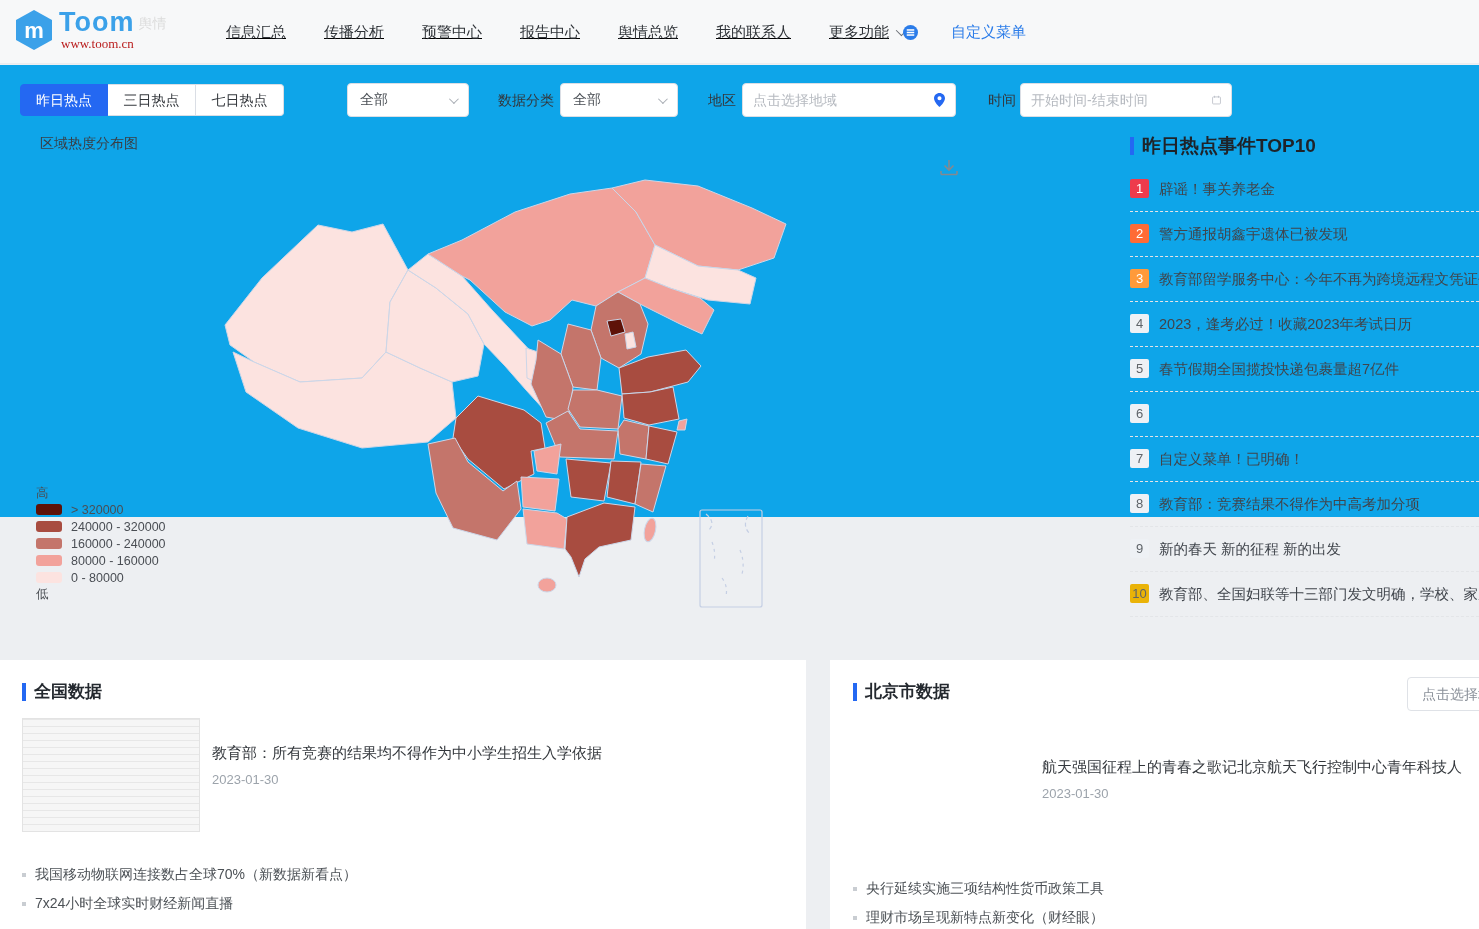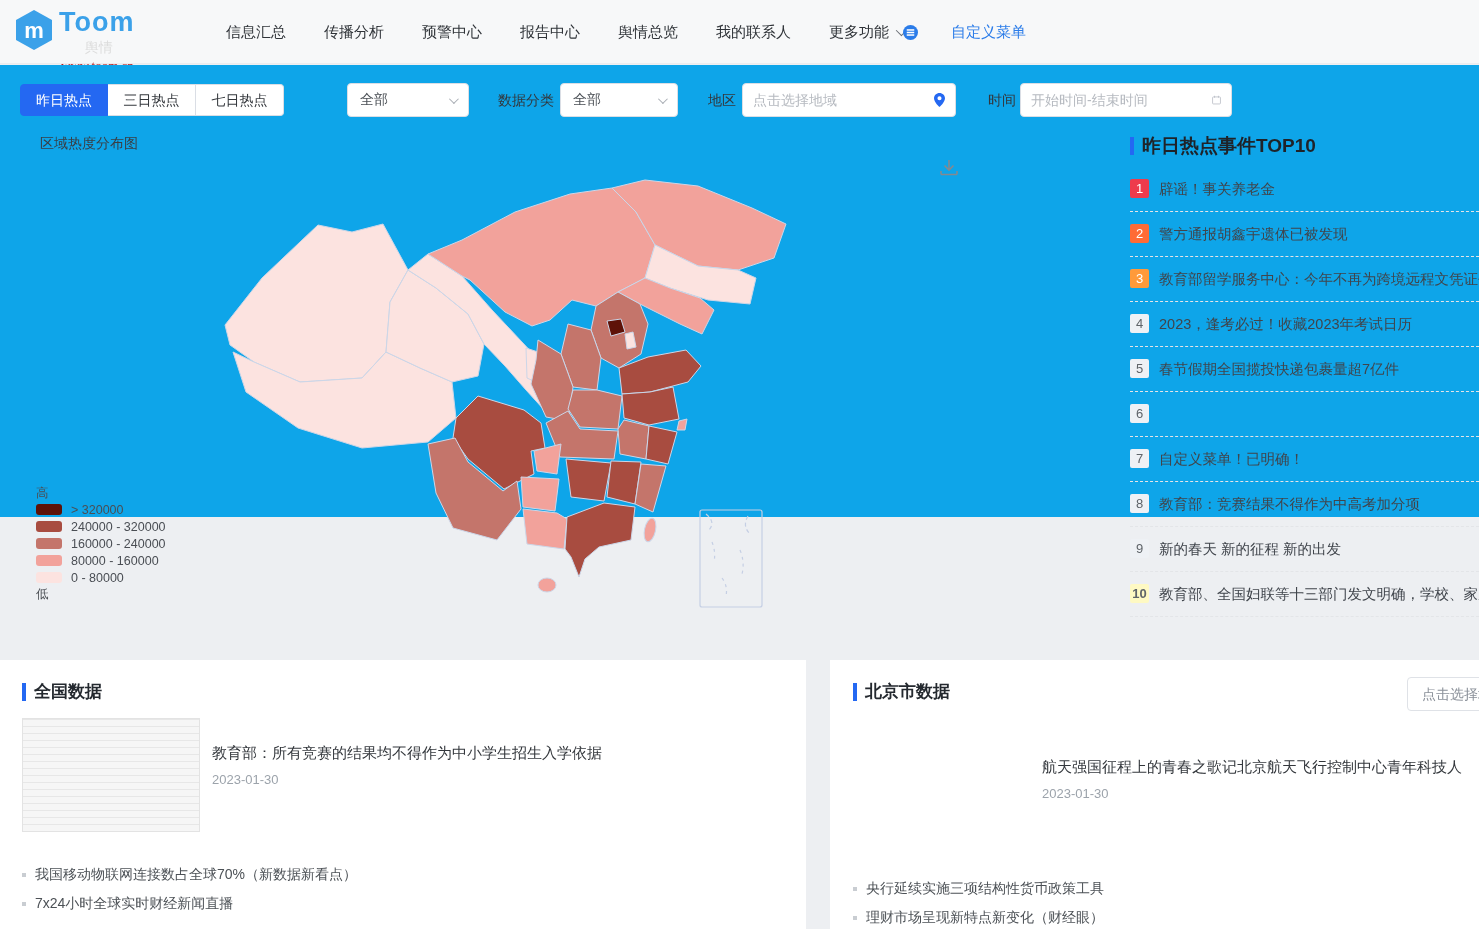--- a/index.html
+++ b/index.html
@@ -6,25 +6,25 @@
   html,body { width:1479px; height:929px; overflow:hidden; background:#edeff2;
     font-family:"Liberation Sans","DejaVu Sans",sans-serif; }
   .page { position:relative; width:1479px; height:929px; }
 
   
   .header { position:absolute; left:0; top:0; width:1479px; height:64px;
     background:#f7f8f9; border-bottom:1px solid #ececee; }
   .logo { position:absolute; left:14px; top:9px; display:flex; align-items:flex-start; }
   .logo-hex { width:40px; height:42px; }
   .logo-textcol { margin-left:5px; }
-  .logo-brandline { display:flex; align-items:center;flex-direction:column; }
+  .logo-brandline { display:flex; align-items:center; }
   .logo-brand { color:#3ba1e9; font-size:27px; font-weight:bold; letter-spacing:1px; line-height:26px; }
   .logo-suffix { color:#dcdcdc; font-size:14px; margin-left:4px; margin-top:4px; }
   .logo-url { color:#b91c1c; font-size:13px; font-family:"Liberation Serif",serif; margin-top:1px; margin-left:2px; }
-  .nav { position:absolute; left:226px; top:0; height:64px; display:flex; align-items:center; }
+  .nav { position:absolute; left:226px; top:0; height:64px; display:flex; align-items:center;text-decoration:underline; }
   .nav-item { font-size:15px; color:#2f3338; margin-right:38px; cursor:pointer; white-space:nowrap; display:flex; align-items:center; }
   .chev { display:inline-block; width:8px; height:8px; border-right:1.5px solid #6a6f76;
     border-bottom:1.5px solid #6a6f76; transform:rotate(45deg) translateY(-2px); margin-left:7px; }
   .custom-menu { position:absolute; left:903px; top:0; height:64px; display:flex; align-items:center;
     color:#2b7ce9; font-size:15px; cursor:pointer;gap:29px; }
   .cm-icon { width:15px; height:15px; margin-right:4px; }
 
   
   .main-panel { position:absolute; left:0; top:65px; width:1479px; height:452px; background:#0ea5e9; }
 
@@ -298,21 +298,21 @@
         </li>
       <li class="hot-item">
           <span class="rank" style="background: rgb(238, 241, 245); color: rgb(95, 100, 105);">8</span>
           <span class="hot-title">教育部：竞赛结果不得作为中高考加分项</span>
         </li>
       <li class="hot-item">
           <span class="rank" style="background: rgb(238, 241, 245); color: rgb(95, 100, 105);">9</span>
           <span class="hot-title">新的春天 新的征程 新的出发</span>
         </li>
       <li class="hot-item">
-          <span class="rank" style="background: #fef9c3; color: rgb(95, 100, 105); font-weight: bold;">10</span>
+          <span class="rank" style="background: #eab308; color: rgb(95, 100, 105);">10</span>
           <span class="hot-title">教育部、全国妇联等十三部门发文明确，学校、家庭、社</span>
         </li>
     </ul>
   </div>
 
   <div class="card card-national">
     <div class="panel-title">
       <span class="title-bar"></span>
       <span>全国数据</span>
     </div>

